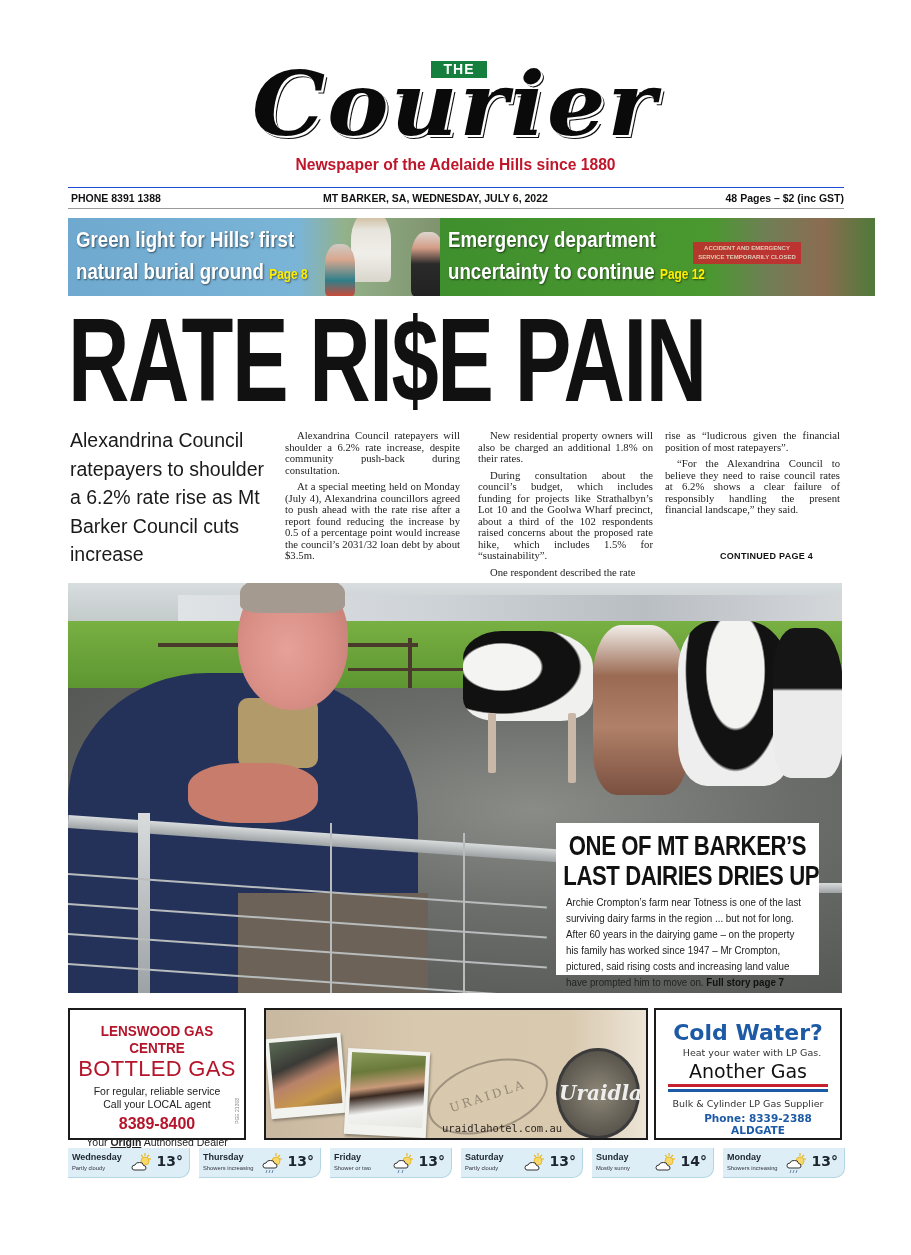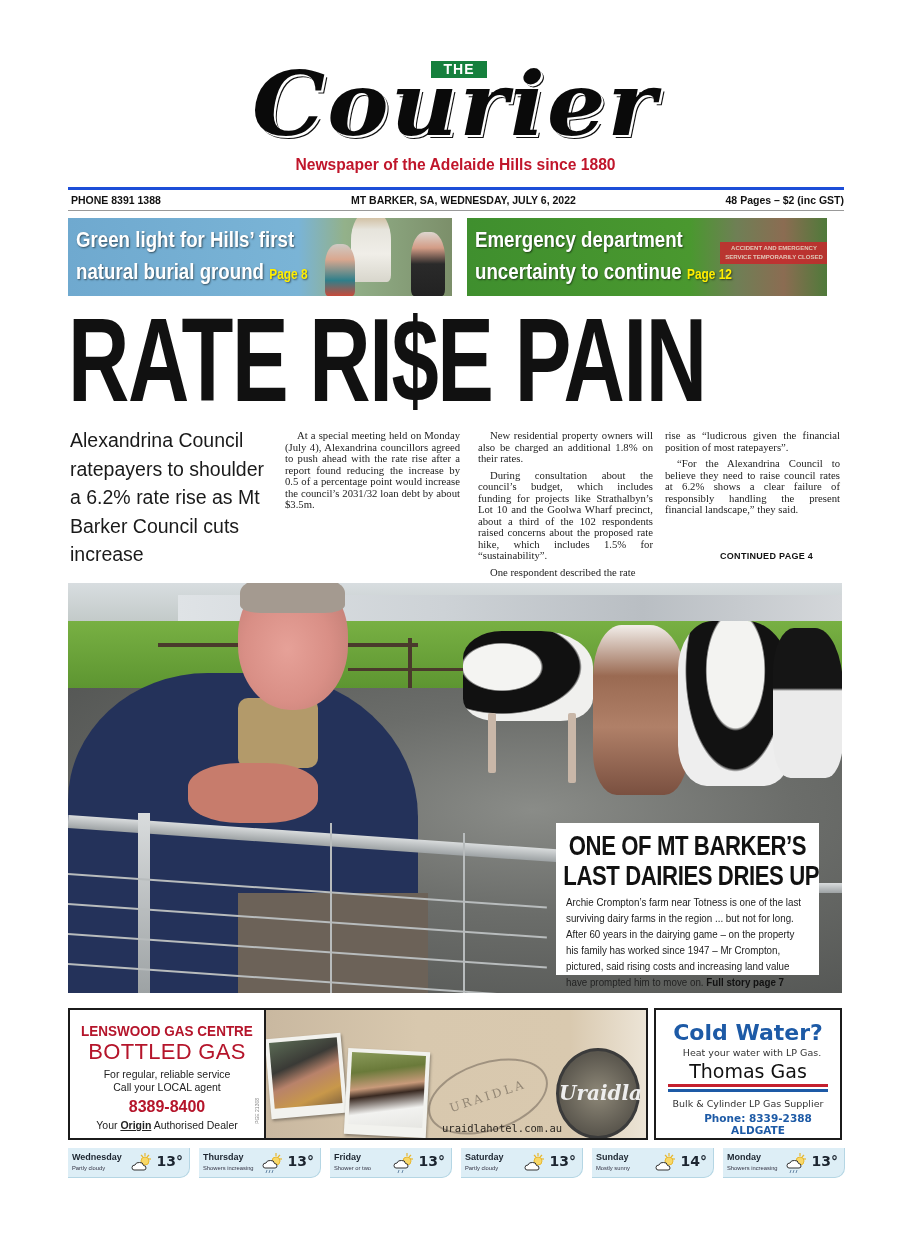--- a/index.html
+++ b/index.html
@@ -4,30 +4,30 @@
 <style>
   html, body { margin: 0; padding: 0; background: #ffffff; }
   body { width: 911px; height: 1255px; position: relative; overflow: hidden; font-family: "Liberation Sans", sans-serif; color: #111; }
 
   
   .masthead { position: absolute; left: 0; top: 0; width: 911px; height: 185px; }
   .the-badge { position: absolute; left: 431px; top: 61px; width: 56px; height: 17px; background: #15803d; color: #fff; font-weight: 900; font-size: 14px; letter-spacing: 1px; text-align: center; line-height: 17px; font-family: "Liberation Sans", sans-serif; }
   .logo { position: absolute; left: 205px; top: 55px; width: 500px; height: 100px; text-align: center; font-family: "DejaVu Serif", serif; font-weight: bold; font-style: italic; font-size: 92px; line-height: 100px; color: #0a0a0a; letter-spacing: 2px; transform: scaleY(0.95); text-shadow: 2px 2px 0 #fff, 3px 3px 0 #111; }
   .tagline { position: absolute; left: 0; width: 911px; top: 155px; text-align: center; color: #c0162b; font-size: 17px; font-weight: bold; font-family: "Liberation Sans", sans-serif; transform: scaleX(0.92); }
 
-  .infobar { position: absolute; left: 68px; top: 187px; width: 776px; height: 20px; border-top: 3px solid #1d4ed8; border-bottom: 1px solid #999; font-size: 10.5px; font-weight: bold; line-height: 21px; }
+  .infobar { position: absolute; left: 68px; top: 187px; width: 776px; height: 20px; border-top: 1px solid #1d4ed8; border-bottom: 1px solid #999; font-size: 10.5px; font-weight: bold; line-height: 21px; }
   .infobar span { position: absolute; top: 0; }
   .info-phone { left: 3px; }
-  .info-date { left: 255px; margin-left: 28px; }
+  .info-date { left: 255px; }
   .info-price { right: 0; }
 
   
   .teaser { position: absolute; top: 218px; height: 78px; overflow: hidden; }
   .teaser-left { left: 68px; width: 384px; background: linear-gradient(90deg, #6fa9cf 0%, #7ab4d6 60%, #93b18a 72%, #7c8f6a 100%); }
-  .teaser-right { left: 467px; width: 360px; background: linear-gradient(90deg, #3f8f2e 0%, #4a982f 62%, #6f7f55 75%, #8b6c52 88%, #4f7a3a 100%); }
+  .teaser-right { left: 440px; width: 435px; background: linear-gradient(90deg, #3f8f2e 0%, #4a982f 62%, #6f7f55 75%, #8b6c52 88%, #4f7a3a 100%); }
   .teaser-text { position: absolute; left: 8px; top: 6px; color: #fff; font-weight: 900; font-size: 22px; line-height: 32px; text-shadow: 1px 1px 2px rgba(0,0,0,0.55); font-family: "Liberation Sans", sans-serif; transform-origin: left top; transform: scaleX(0.85); white-space: nowrap; }
   .teaser-page { color: #ffee00; font-size: 14px; }
   .teaser-photo { position: absolute; top: 0; height: 78px; }
   .person { position: absolute; border-radius: 40% 40% 10% 10%; }
   .sign { position: absolute; left: 253px; top: 24px; width: 108px; height: 22px; background: #c8282c; color: #f4d3c8; font-size: 6px; font-weight: bold; text-align: center; line-height: 9px; padding-top: 2px; box-sizing: border-box; opacity: 0.85; }
 
   
   .headline { position: absolute; left: 68px; top: 300px; width: 776px; height: 120px; font-family: "Liberation Sans", sans-serif; font-weight: 900; font-size: 118px; line-height: 120px; letter-spacing: -2px; white-space: nowrap; color: #111; transform-origin: left top; transform: scaleX(0.72); }
 
   
@@ -56,21 +56,21 @@
   .gate-bar { position: absolute; background: linear-gradient(180deg, #d9dcdd, #9da2a4); }
   .gate-wire { position: absolute; background: #b8bcbd; }
 
   .caption-box { position: absolute; left: 488px; top: 240px; width: 263px; height: 152px; background: #fff; padding: 8px 10px; box-sizing: border-box; }
   .caption-title { font-family: "Liberation Sans", sans-serif; font-weight: 900; font-size: 27px; line-height: 30px; text-align: center; letter-spacing: -0.5px; transform: scaleX(0.82); transform-origin: center top; white-space: nowrap; margin-left: -30px; margin-right: -30px; }
   .caption-body { font-size: 10.3px; line-height: 16px; color: #222; margin-top: 4px; transform: scaleX(0.95); transform-origin: left top; width: 255px; }
   .caption-body b { font-weight: bold; color: #111; }
 
   
   .ad { position: absolute; top: 1008px; height: 132px; border: 2px solid #1b1b1b; box-sizing: border-box; background: #fff; }
-  .ad-gas { left: 68px; width: 198px; text-align: center; color: #222; }
+  .ad-gas { left: 68px; width: 178px; text-align: center; color: #222; }
   .ad-gas .l1 { color: #b5152b; font-weight: bold; font-size: 15px; margin-top: 12px; transform: scaleX(0.9); }
   .ad-gas .l2 { color: #b5152b; font-size: 22px; font-weight: normal; margin-top: 0; letter-spacing: 0.3px; line-height: 26px; }
   .ad-gas .l3 { font-size: 10.5px; line-height: 13px; margin-top: 3px; }
   .ad-gas .l4 { color: #b5152b; font-size: 16px; font-weight: bold; margin-top: 4px; }
   .ad-gas .l5 { font-size: 10.5px; margin-top: 3px; }
   .ad-gas .l5 u { font-weight: bold; }
   .ad-code { position: absolute; right: 10px; top: 88px; font-size: 5px; color: #888; transform: rotate(-90deg); transform-origin: right top; white-space: nowrap; }
 
   .ad-hotel { left: 264px; width: 384px; background: linear-gradient(90deg, #c9b8a0 0%, #d8c8ae 40%, #d9c9af 80%, #ece4d6 100%); overflow: hidden; }
   .hotel-welcome { position: absolute; left: 88px; top: 6px; font-family: "DejaVu Serif", serif; font-size: 22px; color: #2a2620; letter-spacing: 1px; }
@@ -130,20 +130,21 @@
     <div>Emergency department</div>
     <div><span>uncertainty to continue</span> <span class="teaser-page">Page 12</span></div>
   </div>
 </div>
 
 <h1 class="headline" style="margin:0;">RATE RI$E PAIN</h1>
 
 <div class="standfirst">Alexandrina Council ratepayers to shoulder a 6.2% rate rise as Mt Barker Council cuts increase</div>
 
 <div class="col col1">
+  <p>Alexandrina Council ratepayers will shoulder a 6.2% rate increase, despite community push-back during consultation.</p>
   <p>At a special meeting held on Monday (July 4), Alexandrina councillors agreed to push ahead with the rate rise after a report found reducing the increase by 0.5 of a percentage point would increase the council’s 2031/32 loan debt by about $3.5m.</p>
 </div>
 <div class="col col2">
   <p>New residential property owners will also be charged an additional 1.8% on their rates.</p>
   <p>During consultation about the council’s budget, which includes funding for projects like Strathalbyn’s Lot 10 and the Goolwa Wharf precinct, about a third of the 102 respondents raised concerns about the proposed rate hike, which includes 1.5% for “sustainability”.</p>
   <p>One respondent described the rate</p>
 </div>
 <div class="col col3">
   <p style="text-indent:0;">rise as “ludicrous given the financial position of most ratepayers”.</p>
   <p>“For the Alexandrina Council to believe they need to raise council rates at 6.2% shows a clear failure of responsibly handling the present financial landscape,” they said.</p>
@@ -215,21 +216,21 @@
     <div class="polaroid-inner" style="background:linear-gradient(170deg,#8a9a5a 0%,#6a7a3a 25%,#c89a7a 45%,#3a2a22 55%,#f2f2f0 75%,#e6e6e2 100%);"></div>
   </div>
   <div class="stamp">URAIDLA</div>
   <div class="hotel-url">uraidlahotel.com.au</div>
   <div class="hotel-logo">Uraidla</div>
 </div>
 
 <div class="ad ad-thomas">
   <div class="t1">Cold Water?</div>
   <div class="t2">Heat your water with LP Gas.</div>
-  <div class="t3">Thomas Gas</div>
+  <div class="t3">Another Gas</div>
   <div class="stripe-red"></div>
   <div class="stripe-blue"></div>
   <div class="t4">Bulk &amp; Cylinder LP Gas Supplier</div>
   <div class="t5">Phone: 8339-2388 ALDGATE</div>
 </div>
 
 <div class="weather">
   <div class="wx" style="left:0px;">
     <div class="wx-day">Wednesday</div>
     <div class="wx-cond">Partly cloudy</div>

